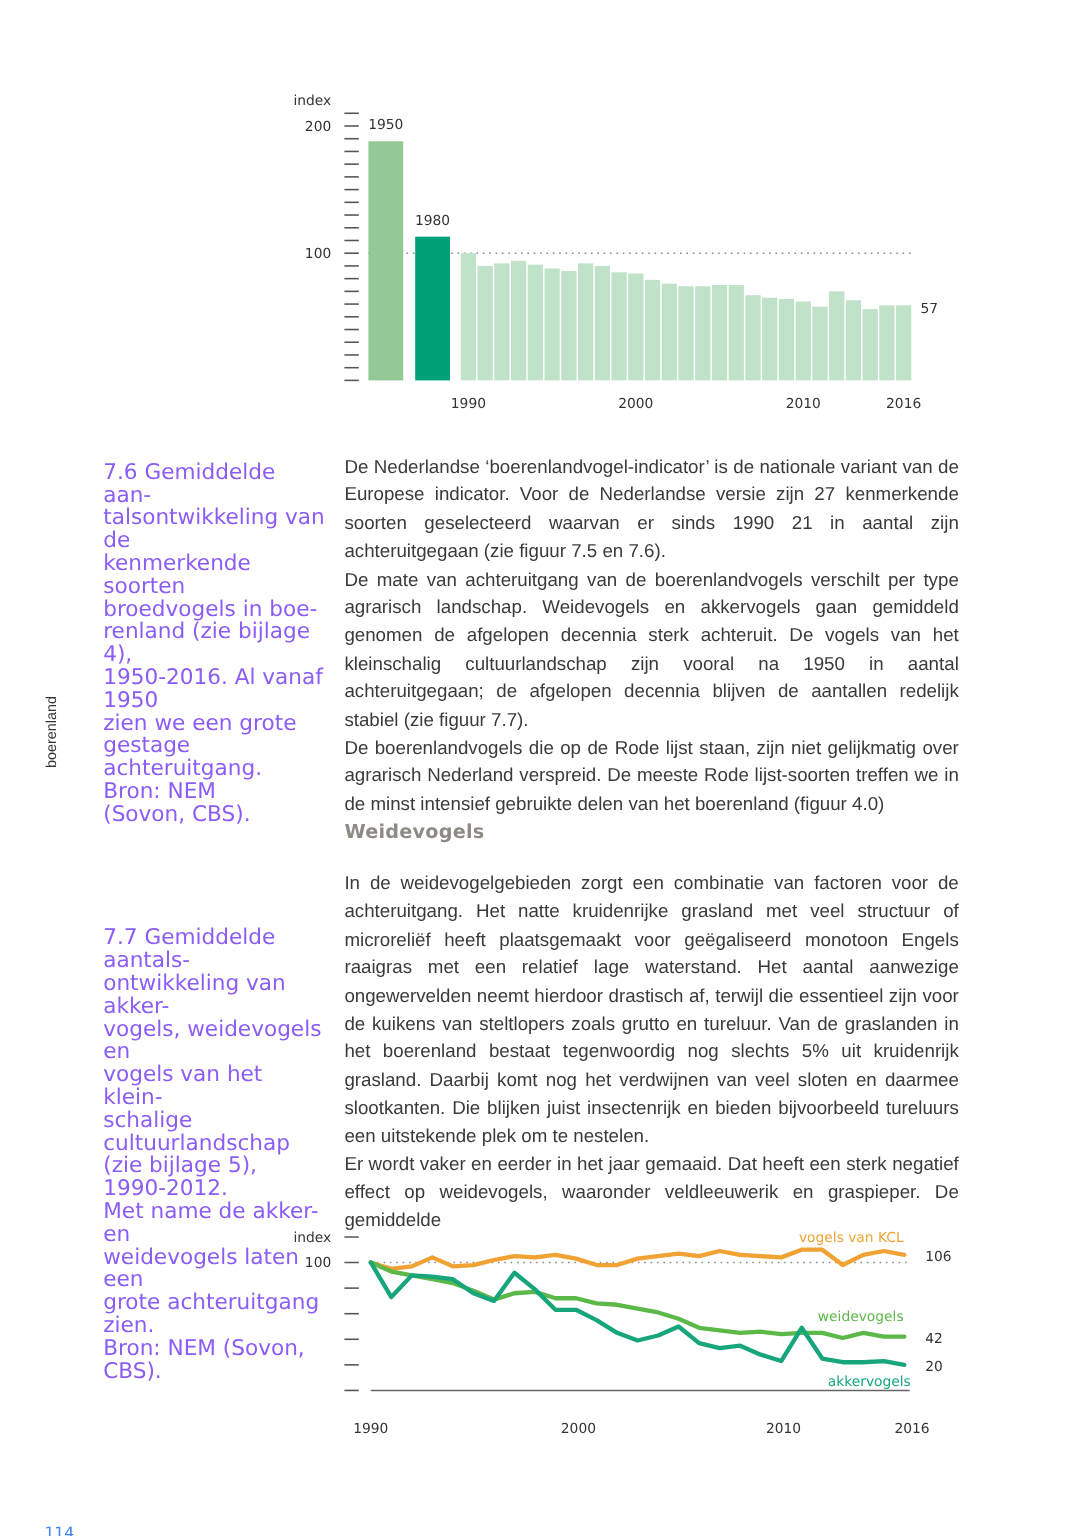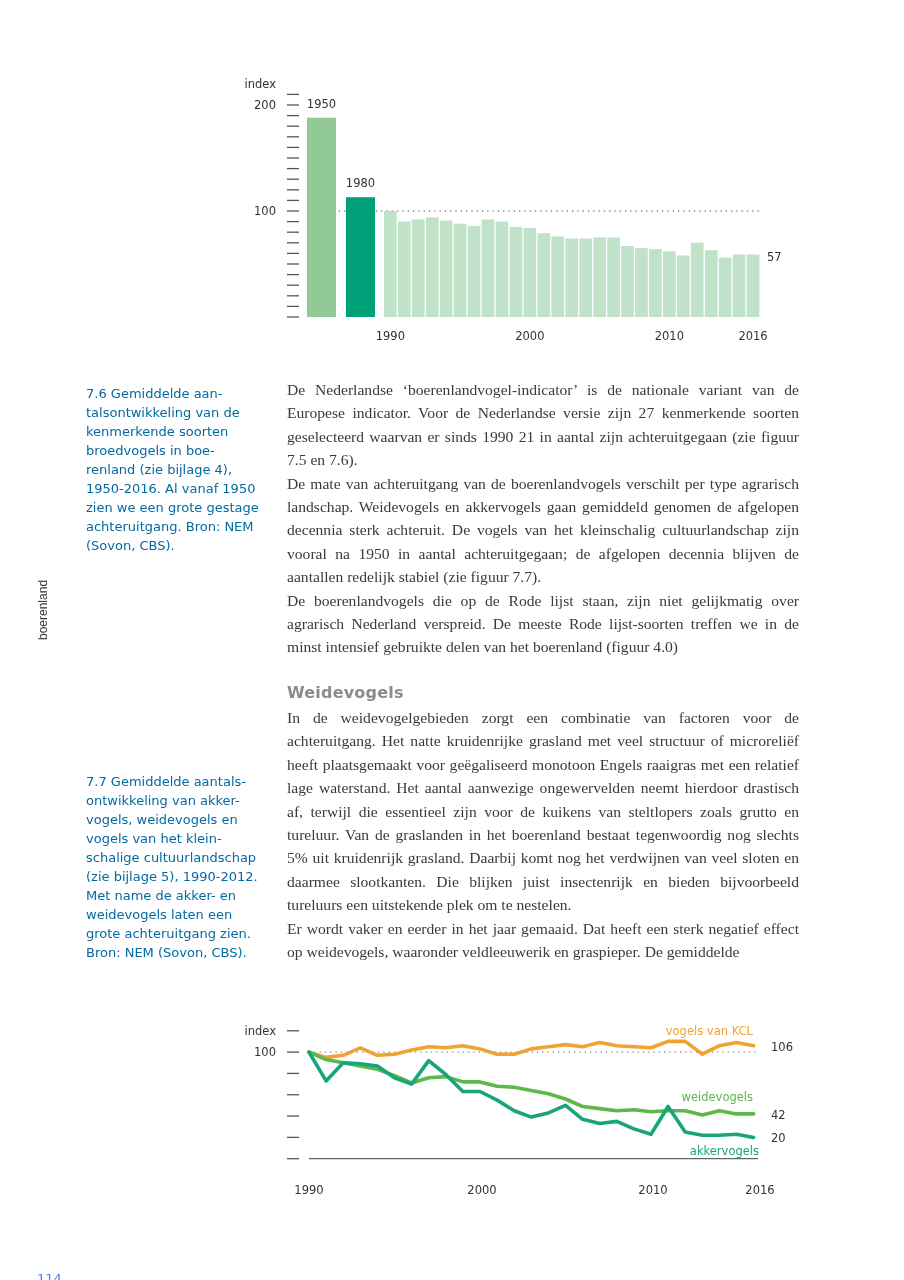--- a/index.html
+++ b/index.html
@@ -1,20 +1,20 @@
 <!DOCTYPE html>
 <html><head>
 <meta charset="utf-8">
 <style>
   html, body { margin: 0; padding: 0; background: #ffffff; }
   body { width: 904px; height: 1280px; position: relative; overflow: hidden; font-family: "Liberation Sans", sans-serif; }
   .abs { position: absolute; }
   svg text { font-family: "DejaVu Sans", sans-serif; }
-  .caption { position: absolute; left: 86px; width: 185px; font-family: "DejaVu Sans", sans-serif; font-size: 13px; line-height: 19px; color: #0369a1; white-space: pre-line; }
-  .body-text { position: absolute; left: 287px; width: 512px; font-family: Liberation Serif, serif; font-size: 15.6px; line-height: 23.4px; color: #3a3a3a; text-align: justify; }
+  .caption { position: absolute; left: 86px; width: 185px; font-family: "DejaVu Sans", sans-serif; font-size: 18px; line-height: 19px; color: #8b5cf6; white-space: pre-line; }
+  .body-text { position: absolute; left: 287px; width: 512px; font-family: Liberation Sans, sans-serif; font-size: 15.6px; line-height: 23.4px; color: #3a3a3a; text-align: justify; }
   .body-text p { margin: 0; }
   .section-title { position: absolute; left: 287px; top: 683px; font-family: "DejaVu Sans", sans-serif; font-weight: bold; font-size: 16px; color: #8e8a86; letter-spacing: 0.2px; }
   .side-label { position: absolute; left: 36px; top: 640px; transform: rotate(-90deg); transform-origin: left top; font-family: "Liberation Sans", sans-serif; font-size: 12px; color: #333; }
   .page-num { position: absolute; left: 37px; top: 1271px; font-family: "DejaVu Sans", sans-serif; font-size: 13px; color: #3b82f6; }
 </style>
 </head>
 <body>
 
 <svg class="abs" style="left:0;top:0" width="904" height="360">
   <g id="bar-yaxis">
@@ -100,21 +100,21 @@
 <div class="body-text" style="top:378px">
   <p>De Nederlandse ‘boerenlandvogel-indicator’ is de nationale variant van de Europese indicator. Voor de Nederlandse versie zijn 27 kenmerkende soorten geselecteerd waarvan er sinds 1990 21 in aantal zijn achteruitgegaan (zie figuur 7.5 en 7.6).</p>
   <p>De mate van achteruitgang van de boerenlandvogels verschilt per type agrarisch landschap. Weidevogels en akkervogels gaan gemiddeld genomen de afgelopen decennia sterk achteruit. De vogels van het kleinschalig cultuurlandschap zijn vooral na 1950 in aantal achteruitgegaan; de afgelopen decennia blijven de aantallen redelijk stabiel (zie figuur 7.7).</p>
   <p>De boerenlandvogels die op de Rode lijst staan, zijn niet gelijkmatig over agrarisch Nederland verspreid. De meeste Rode lijst-soorten treffen we in de minst intensief gebruikte delen van het boerenland (figuur 4.0)</p>
 </div>
 
 <div class="side-label">boerenland</div>
 
 <div class="section-title">Weidevogels</div>
 
-<div class="body-text" style="top:706px">
+<div class="body-text" style="top:725px">
   <p>In de weidevogelgebieden zorgt een combinatie van factoren voor de achteruitgang. Het natte kruidenrijke grasland met veel structuur of microreliëf heeft plaatsgemaakt voor geëgaliseerd monotoon Engels raaigras met een relatief lage waterstand. Het aantal aanwezige ongewervelden neemt hierdoor drastisch af, terwijl die essentieel zijn voor de kuikens van steltlopers zoals grutto en tureluur. Van de graslanden in het boerenland bestaat tegenwoordig nog slechts 5% uit kruidenrijk grasland. Daarbij komt nog het verdwijnen van veel sloten en daarmee slootkanten. Die blijken juist insectenrijk en bieden bijvoorbeeld tureluurs een uitstekende plek om te nestelen.</p>
   <p>Er wordt vaker en eerder in het jaar gemaaid. Dat heeft een sterk negatief effect op weidevogels, waaronder veldleeuwerik en graspieper. De gemiddelde</p>
 </div>
 
 <div class="caption" style="top:772px">7.7 Gemiddelde aantals-
 ontwikkeling van akker-
 vogels, weidevogels en
 vogels van het klein-
 schalige cultuurlandschap
 (zie bijlage 5), 1990-2012.

